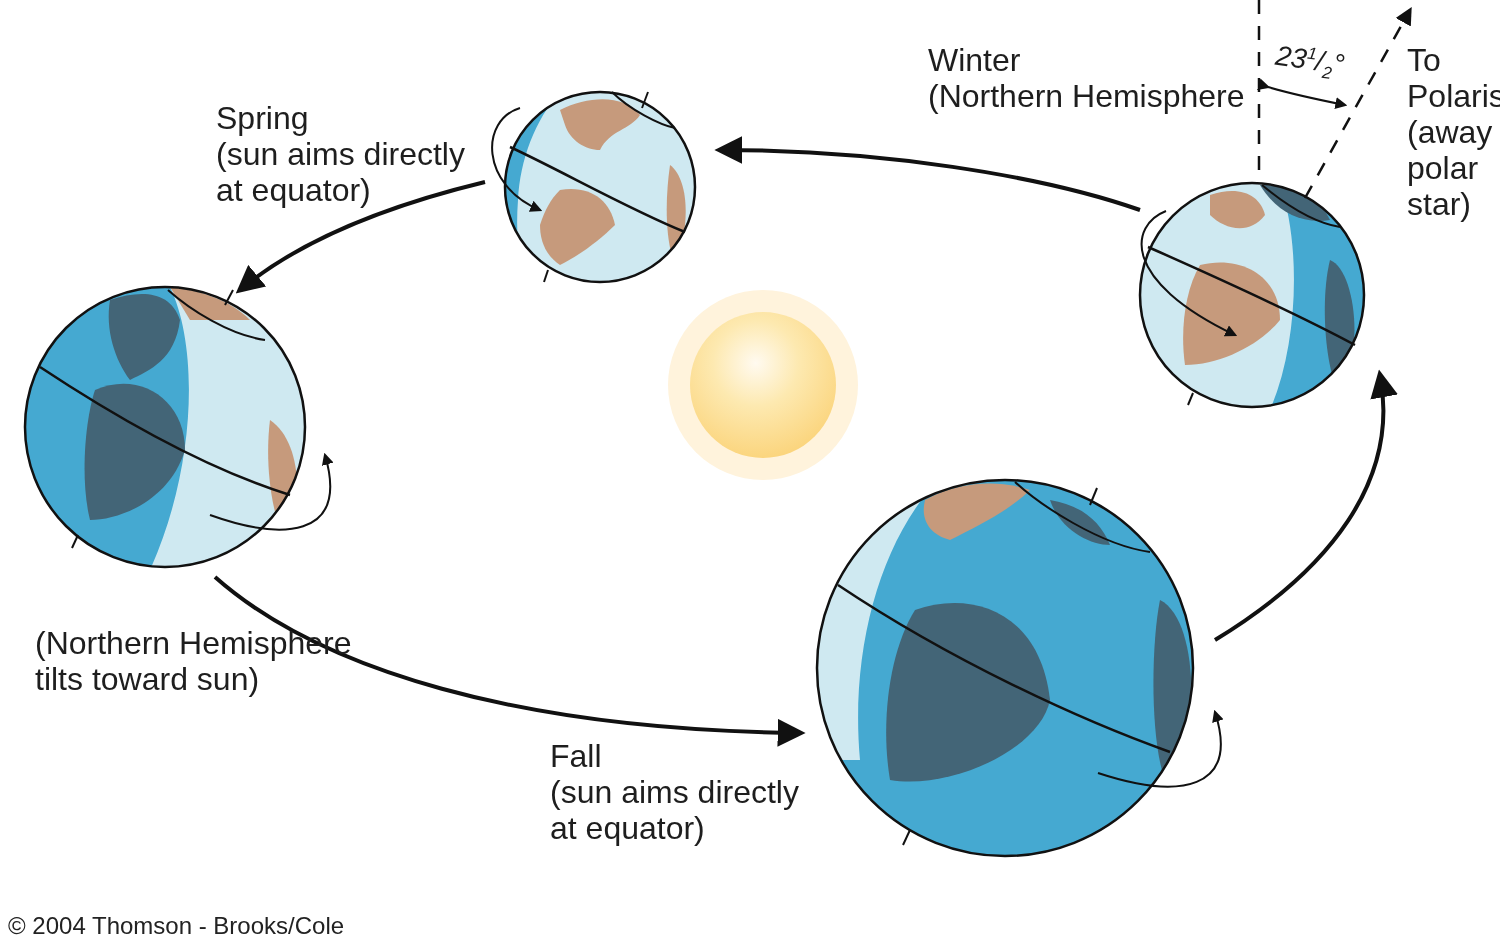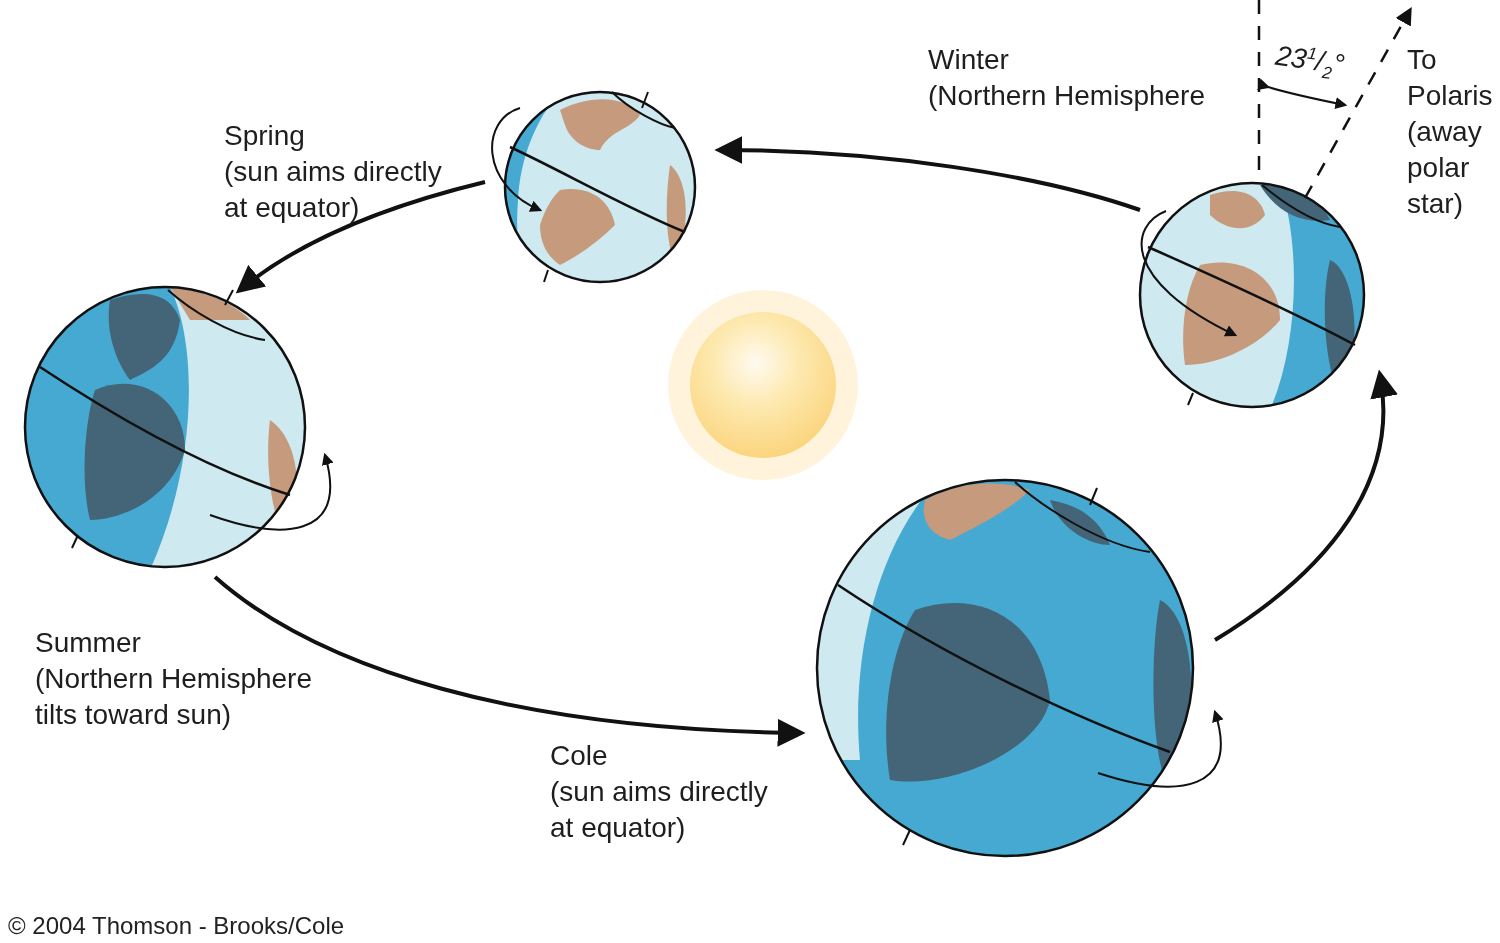--- a/index.html
+++ b/index.html
@@ -1,19 +1,19 @@
 <!DOCTYPE html>
 <html><head>
 <meta charset="utf-8">
 <style>
   html, body { margin:0; padding:0; background:#ffffff; }
   body { width:1500px; height:943px; position:relative; overflow:hidden;
          font-family:"Liberation Sans", sans-serif; color:#1a1a1a; }
   svg.scene { position:absolute; left:0; top:0; }
-  .label { position:absolute; font-size:28px; line-height:36px; color:#1e1e1e; white-space:nowrap; }
+  .label { position:absolute; font-size:32px; line-height:36px; color:#1e1e1e; white-space:nowrap; }
   .label div { display:block; }
   .credit { position:absolute; left:8px; top:912px; font-size:24px; color:#222; }
   .angle { position:absolute; left:1275px; top:44px; font-size:28px; font-style:italic; color:#1e1e1e; transform:rotate(8deg); }
   .angle sup, .angle sub { font-size:17px; }
 </style>
 </head>
 <body>
 
 <svg class="scene" width="1500" height="943" viewBox="0 0 1500 943">
   <defs>
@@ -120,34 +120,33 @@
     <path d="M1166,211 C1130,225 1120,280 1235,335" fill="none" stroke="#111" stroke-width="2" marker-end="url(#arrowSm)"></path>
   </g>
 
   <g stroke="#111" stroke-width="2.5" fill="none">
     <line x1="1259" y1="0" x2="1259" y2="175" stroke-dasharray="14,12"></line>
     <line x1="1305" y1="198" x2="1410" y2="10" stroke-dasharray="14,12" marker-end="url(#arrow)"></line>
     <path d="M1268,87 C1295,95 1320,100 1345,105" stroke-width="2" marker-start="url(#arrowSm)" marker-end="url(#arrowSm)"></path>
   </g>
 </svg>
 
-<div class="label" style="left:224px; top:100px;margin-top:18px;">
+<div class="label" style="left:216px; top:100px;">
   <div>Spring</div>
   <div>(sun aims directly</div>
   <div>at equator)</div>
 </div>
 
 <div class="label" style="left:35px; top:625px;">
-  <div>Summer</div>
   <div>(Northern Hemisphere</div>
   <div>tilts toward sun)</div>
 </div>
 
 <div class="label" style="left:550px; top:738px;">
-  <div>Cole</div>
+  <div>Fall</div>
   <div>(sun aims directly</div>
   <div>at equator)</div>
 </div>
 
 <div class="label" style="left:928px; top:42px;">
   <div>Winter</div>
   <div>(Northern Hemisphere</div>
 </div>
 
 <div class="angle">

